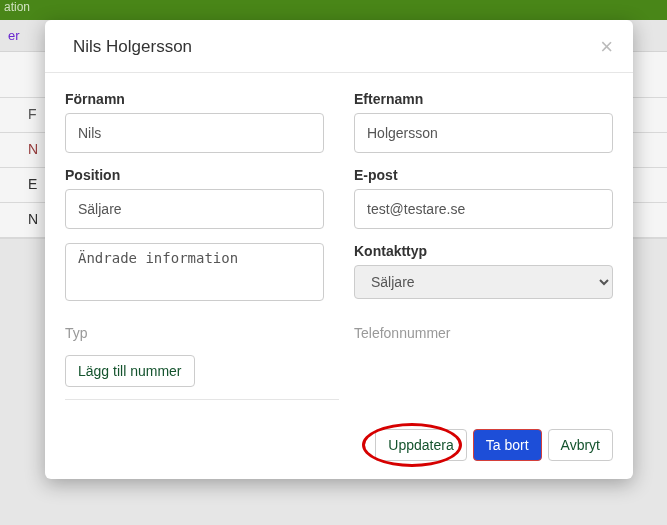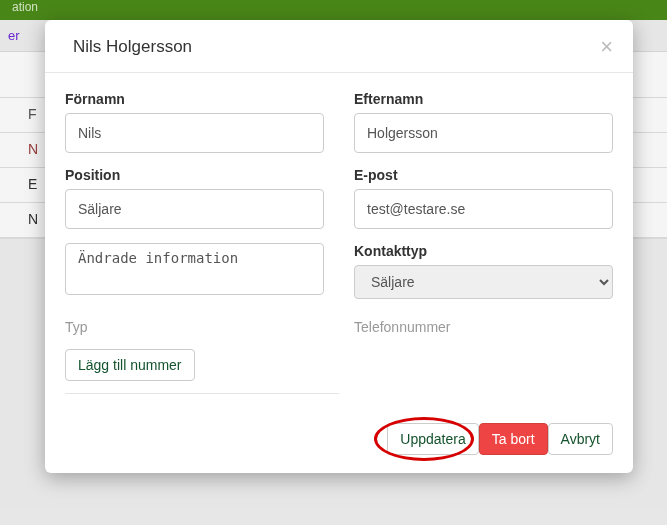--- a/index.html
+++ b/index.html
@@ -9,21 +9,21 @@
       width: 667px;
       height: 525px;
       overflow: hidden;
       position: relative;
     }
     .bg-header {
       background: #4c8c1a;
       height: 20px;
       color: #d9ebc8;
       font-size: 12px;
-      padding-left: 12px;
+      padding-left: 4px;
     }
     .bg-bar {
       height: 32px;
       border-bottom: 1px solid #ddd;
       padding: 6px 8px;
     }
     .bg-bar .t { color: #6d28d9; font-size: 13px; }
     .bg-table {
       background: #fff;
       border-bottom: 1px solid #e1e1e1;
@@ -90,21 +90,21 @@
       width: 100%;
       height: 40px;
       padding: 6px 12px;
       font-size: 14px;
       color: #555;
       background: #fff;
       border: 1px solid #ccc;
       border-radius: 4px;
     }
     textarea.form-control {
-      height: 52px;
+      height: 58px;
       resize: none;
     }
     select.form-control {
       height: 34px;
       background: #efefef;
     }
     .phone-hdr {
       display: grid;
       grid-template-columns: 1fr 1fr;
       gap: 30px;
@@ -128,25 +128,25 @@
     .hr {
       border: none;
       border-top: 1px solid #e5e5e5;
       margin-top: 12px;
       width: 50%;
     }
     .modal-footer {
       padding: 14px 20px 18px 20px;
       display: flex;
       justify-content: flex-end;
-      gap: 0;
+      gap: 6px;
       align-items: center;
     }
     .btn-danger {
-      background: #ef4444;
+      background: #1d4ed8;
       border-color: #d43f3a;
       color: #fff;
     }
     .circle-highlight {
       position: absolute;
       width: 100px;
       height: 44px;
       border: 3px solid #d60000;
       border-radius: 50%;
       pointer-events: none;

